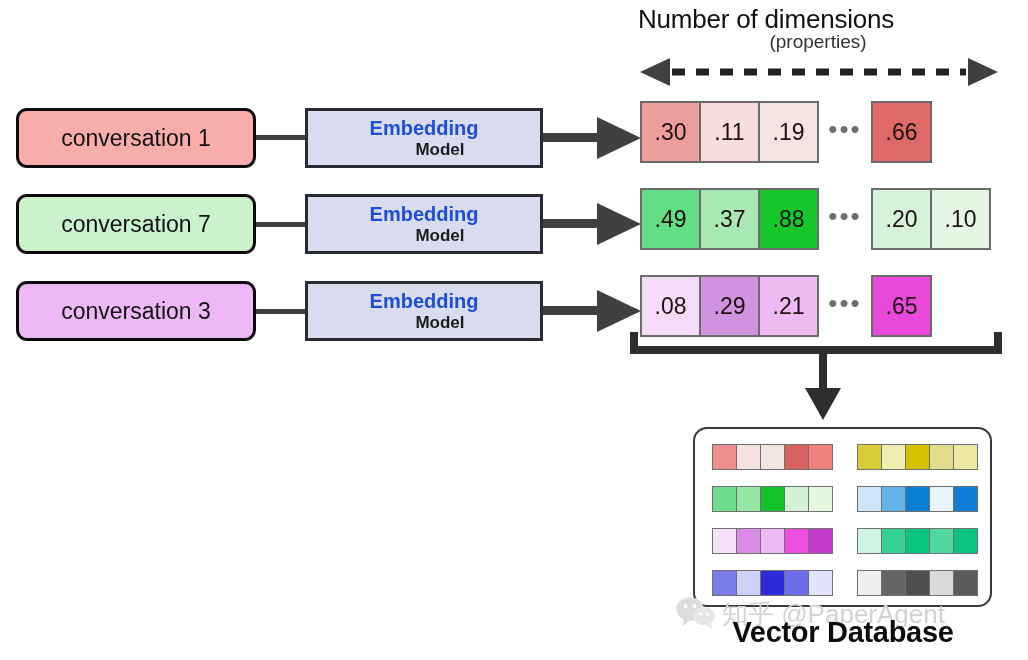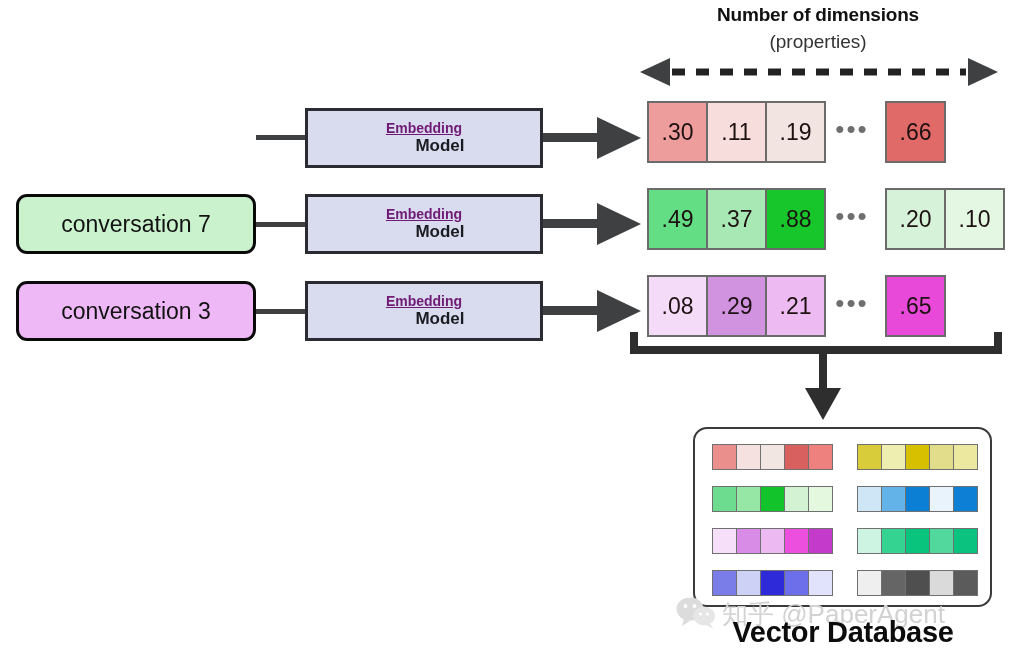--- a/index.html
+++ b/index.html
@@ -5,22 +5,22 @@
   html,body{margin:0;padding:0;background:#ffffff;}
   body{
     width:1028px;height:660px;position:relative;overflow:hidden;
     font-family:"Liberation Sans","DejaVu Sans",sans-serif;
     color:#111;
   }
   .stage{position:absolute;left:0;top:0;width:1028px;height:660px;}
 
   
   .dim-title{
-    position:absolute;left:638px;top:4px;width:360px;text-align:center;
-    font-size:19px;font-weight:bold;color:#111;letter-spacing:-0.2px;
+    position:absolute;left:638px;top:4px;width:360px;text-align:left;
+    font-size:26px;font-weight:normal;color:#111;letter-spacing:-0.2px;
   }
   .dim-sub{
     position:absolute;left:638px;top:31px;width:360px;text-align:center;
     font-size:19px;font-weight:normal;color:#333;
   }
   .dim-arrow{position:absolute;left:640px;top:58px;width:358px;height:28px;}
 
   
   .conv{
     position:absolute;left:16px;width:240px;height:60px;
@@ -36,21 +36,21 @@
   .emb{
     position:absolute;left:305px;width:238px;height:60px;
     border:3px solid #2b2b33;background:#d9dcee;
     box-sizing:border-box;
     display:flex;flex-direction:column;align-items:center;justify-content:center;
     line-height:1.15;
   }
   .emb-1{top:108px;}
   .emb-2{top:194px;}
   .emb-3{top:281px;}
-  .emb-b{font-size:14px;font-weight:bold;color:#701a75;text-decoration:underline;}
+  .emb-b{font-size:20px;font-weight:bold;color:#1d4ed8;}
   .emb-m{font-size:17px;font-weight:bold;color:#1b1b22;margin-left:32px;}
 
   
   .link{position:absolute;height:5px;background:#3f4042;left:256px;width:49px;}
   .link-1{top:135px;}
   .link-2{top:222px;}
   .link-3{top:309px;}
 
   
   .bigarrow{position:absolute;left:543px;width:98px;height:42px;}
@@ -63,21 +63,21 @@
   .vrow-1{top:101px;}
   .vrow-2{top:188px;}
   .vrow-3{top:275px;}
   .vgroup{display:flex;}
   .cell{
     width:61px;height:62px;box-sizing:border-box;
     border:2px solid #6b6b6b;margin-left:-2px;
     display:flex;align-items:center;justify-content:center;
     font-size:23px;color:#1d1111;
   }
-  .vgroup .cell:first-child{margin-left:7px;text-align:right;}
+  .vgroup .cell:first-child{margin-left:0;text-align:right;}
   .ellipsis{
     width:52px;text-align:center;font-size:26px;letter-spacing:2px;
     color:#6e6e6e;line-height:1;padding-bottom:6px;
   }
 
   
   .bracket{position:absolute;left:630px;top:332px;width:372px;height:22px;}
   .downarrow{position:absolute;left:800px;top:350px;width:48px;height:70px;}
 
   
@@ -121,20 +121,23 @@
   <div class="dim-title">Number of dimensions</div>
   <div class="dim-sub">(properties)</div>
   <div class="dim-arrow">
     <svg width="358" height="28" viewBox="0 0 358 28">
       <polygon points="0,14 30,0 30,28" fill="#3f4042"></polygon>
       <polygon points="358,14 328,0 328,28" fill="#3f4042"></polygon>
       <line x1="32" y1="14" x2="326" y2="14" stroke="#222" stroke-width="7" stroke-dasharray="13,11"></line>
     </svg>
   </div>
 
+  <div class="conv conv-1">
+    <span>conversation 1</span>
+  </div>
   <div class="link link-1"></div>
   <div class="emb emb-1">
     <span class="emb-b">Embedding</span>
     <span class="emb-m">Model</span>
   </div>
   <div class="bigarrow ba-1">
     <svg width="98" height="42" viewBox="0 0 98 42">
       <rect x="0" y="16" width="60" height="9" fill="#3f4042"></rect>
       <polygon points="98,21 54,0 54,42" fill="#3f4042"></polygon>
     </svg>

